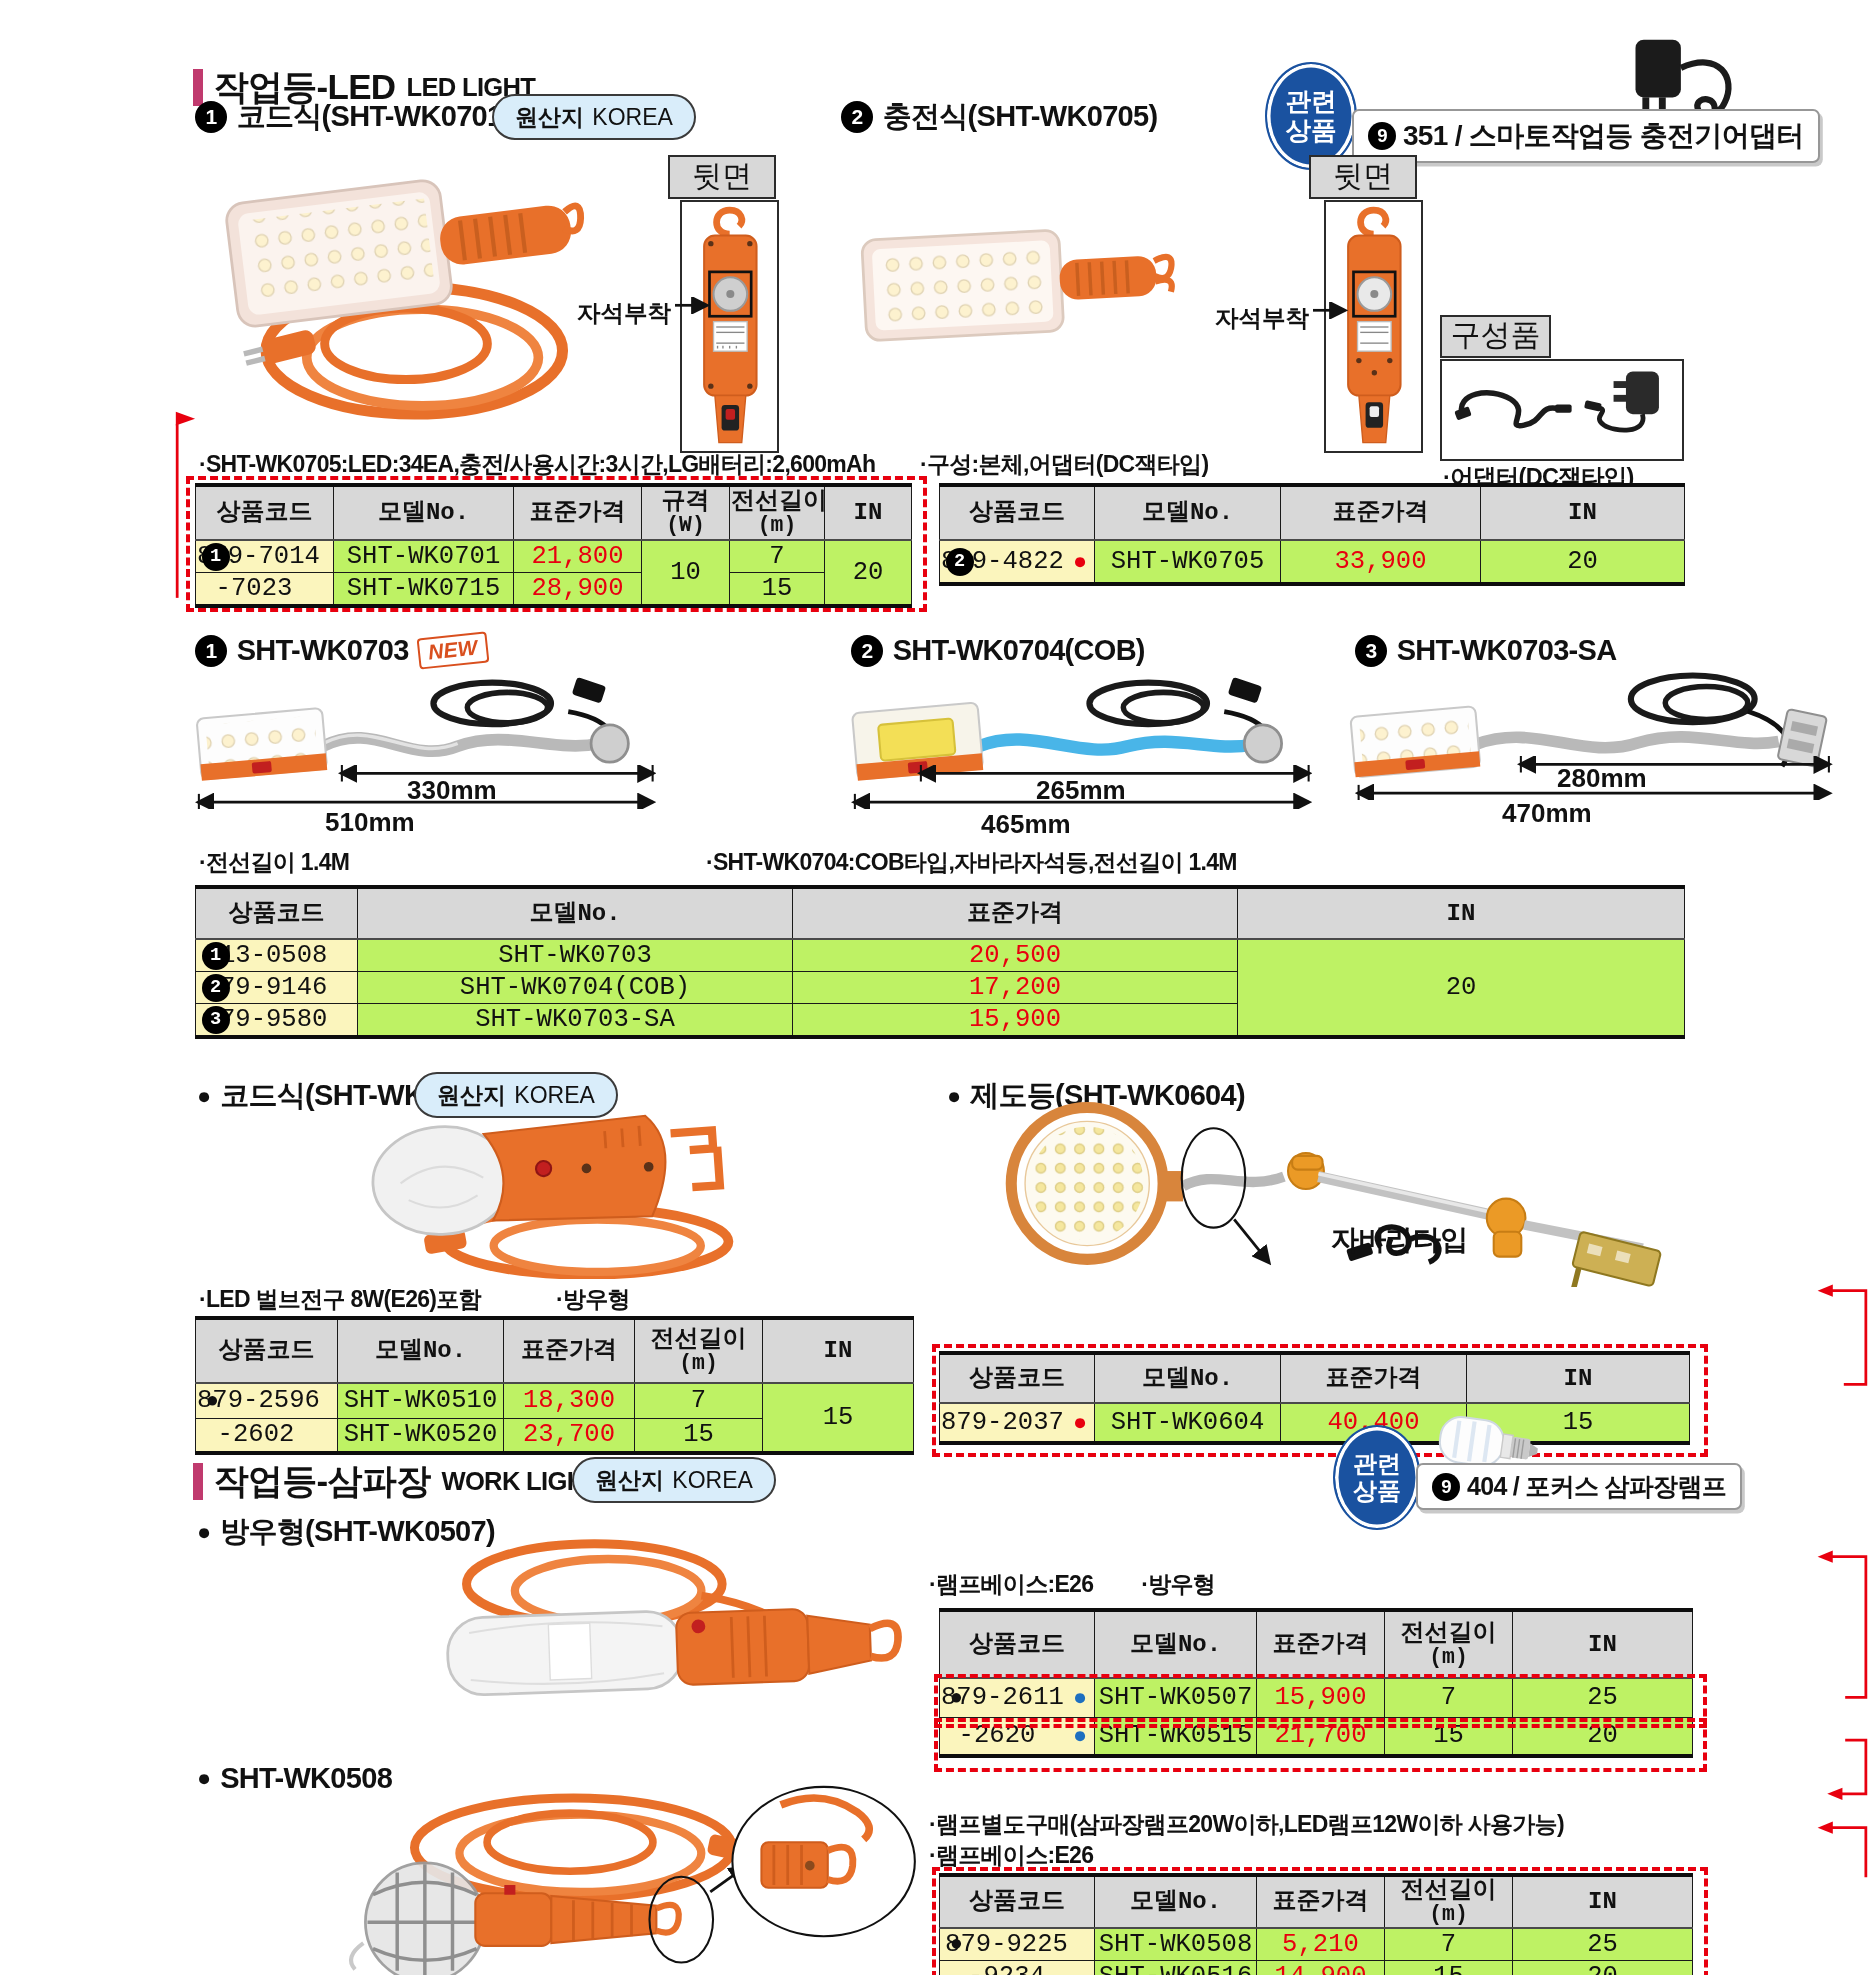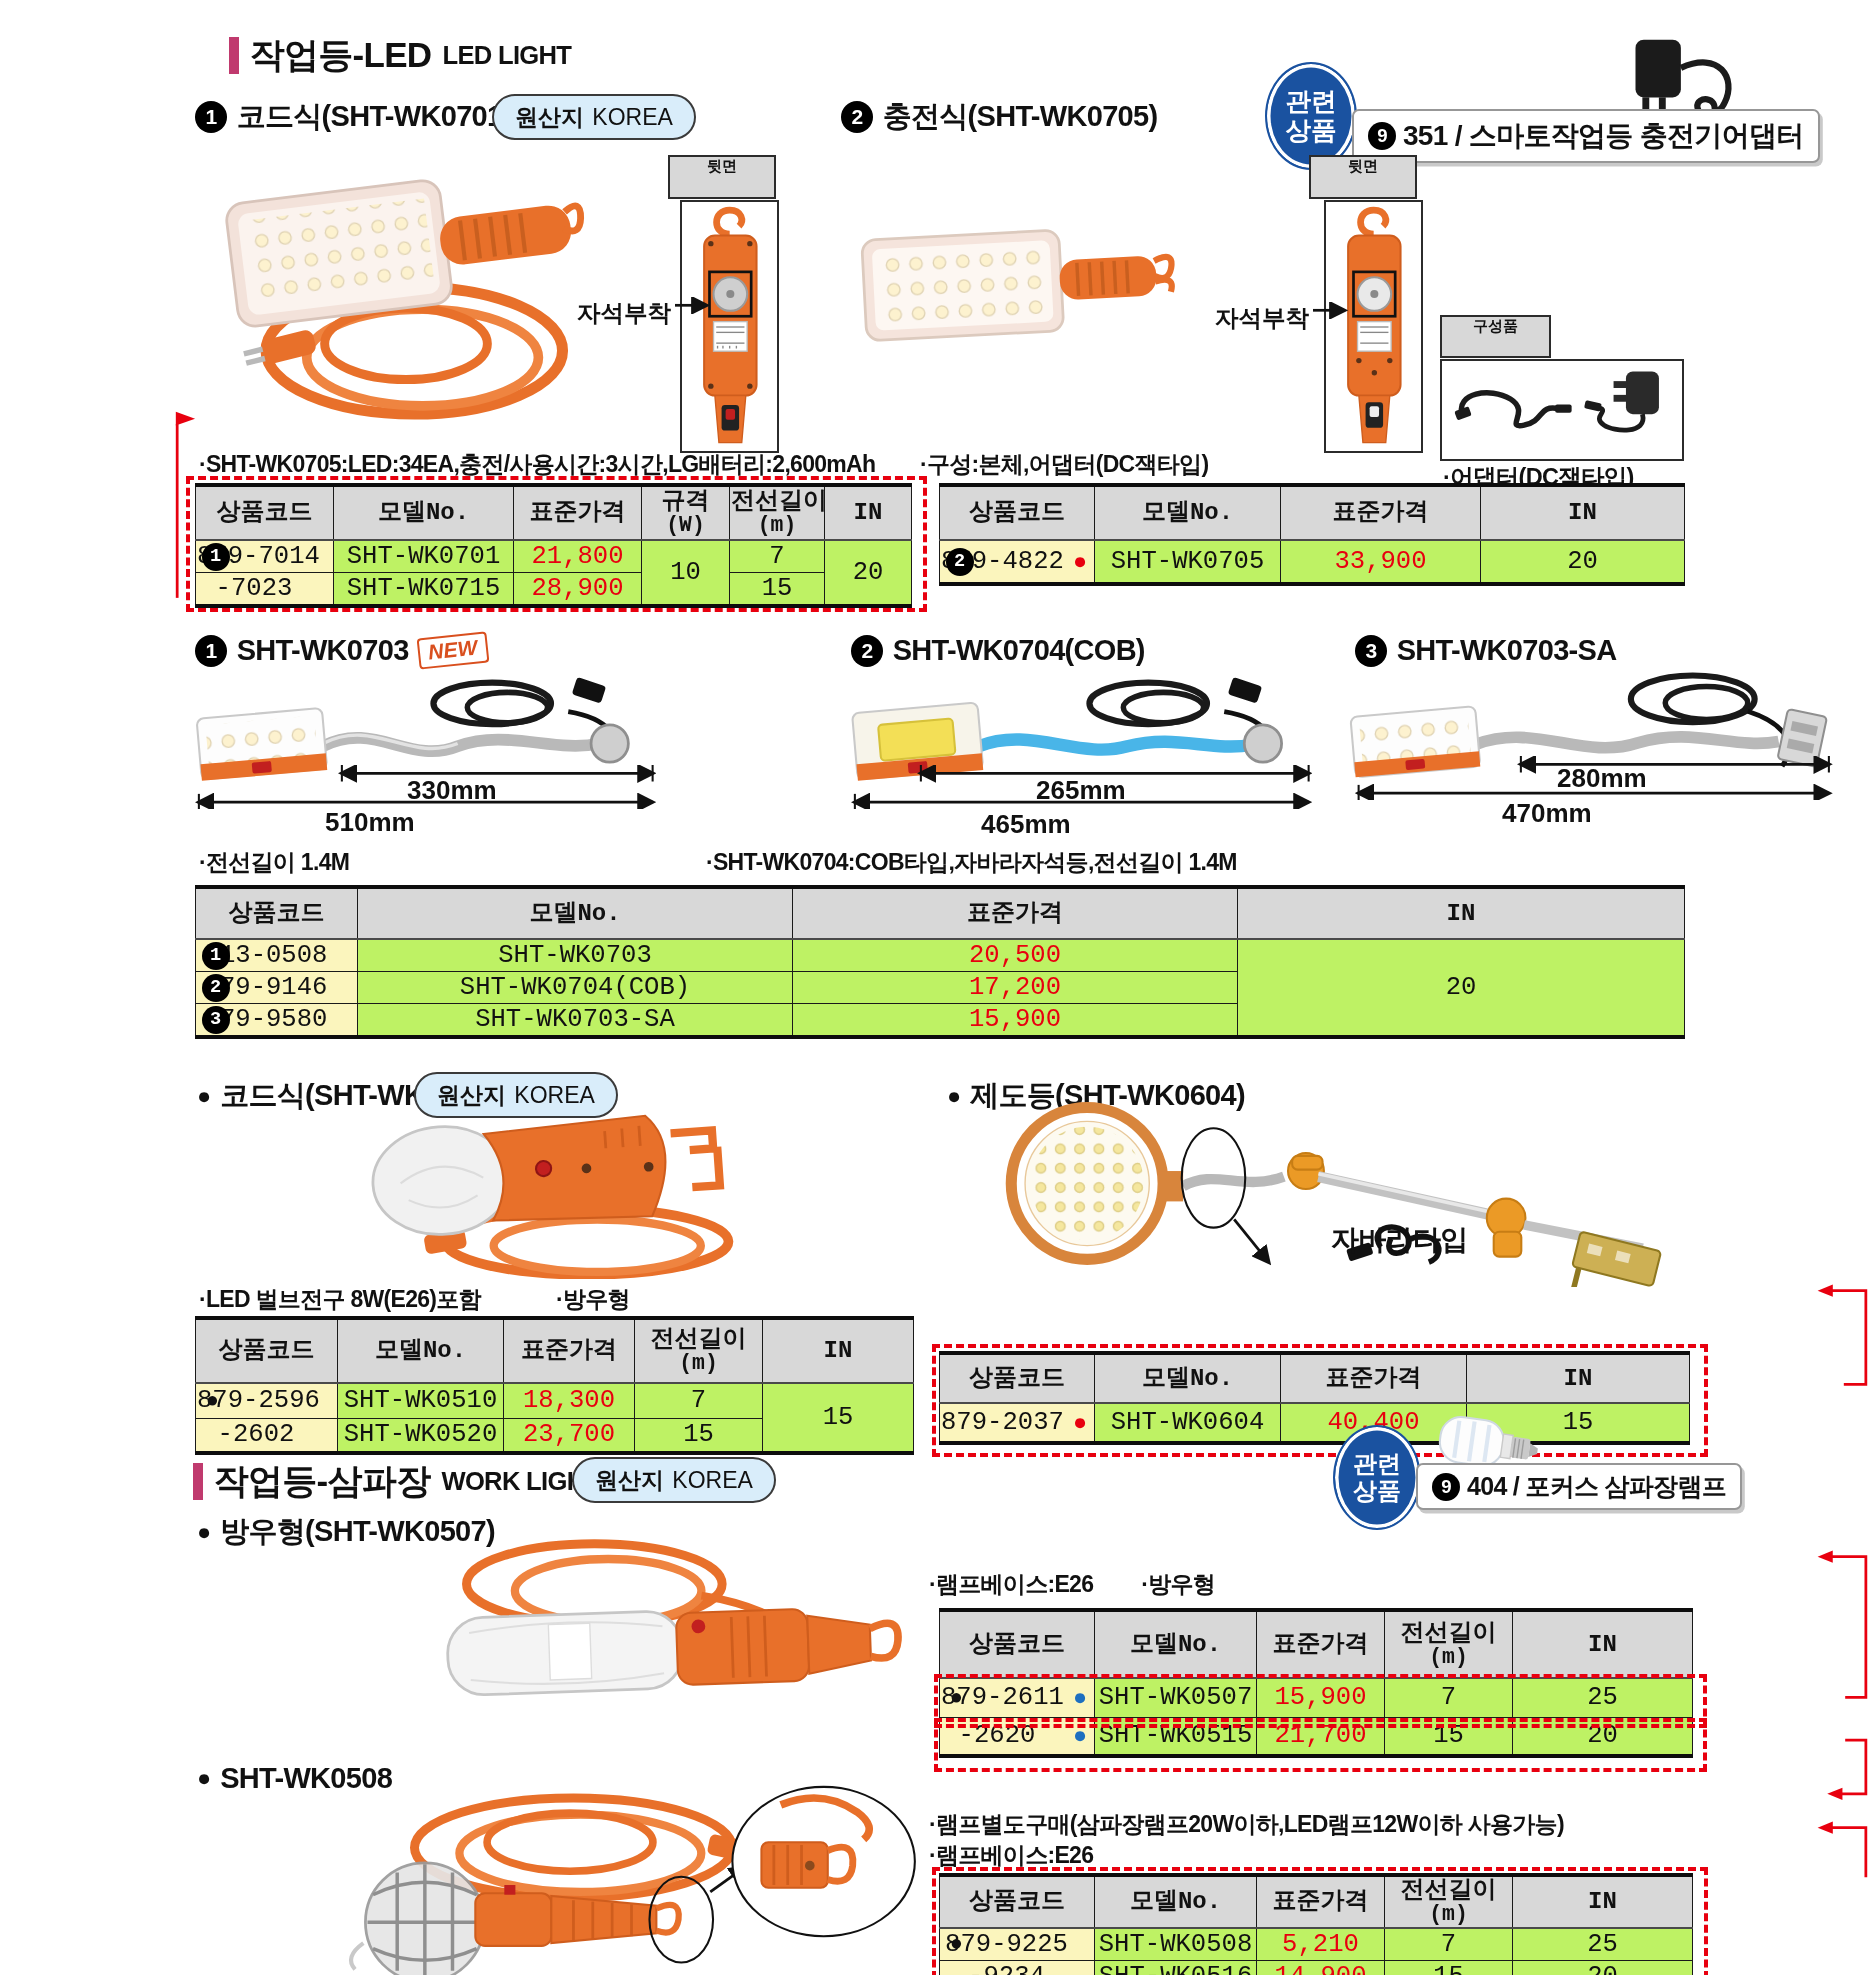--- a/index.html
+++ b/index.html
@@ -23,22 +23,22 @@
   .pill{display:inline-flex;align-items:center;gap:8.3px;background:#d9edfa;border:2.1px solid #3a3a3a;
         border-radius:23.5px;padding:5.5px 21px;font-size:23px;}
   .pill b{font-weight:800;}
 
   .badge-oval{width:88px;height:104px;border-radius:50%;background:#1a52a0;color:#fff;
         display:flex;flex-direction:column;align-items:center;justify-content:center;
         font-size:25.6px;font-weight:800;line-height:1.12;box-shadow:inset 0 0 0 3.5px #fff;border:2.8px solid #1a52a0;}
   .rel-box{display:flex;align-items:center;gap:7px;background:#fff;border:2.8px solid #979797;border-radius:7px;
         box-shadow:2.8px 3.5px 0 #c9c9c9;font-size:28px;font-weight:800;padding:0 14px;letter-spacing:-0.7px;}
 
-  .graybox{background:#d8d8d8;border:2.1px solid #2b2b2b;display:flex;align-items:flex-start;justify-content:center;
-        font-size:15px;font-weight:700;}
+  .graybox{background:#d8d8d8;border:2.1px solid #2b2b2b;display:flex;align-items:flex-end;justify-content:center;
+        font-size:30px;font-weight:400;}
   .photo-box{background:#fff;border:2.1px solid #2b2b2b;display:flex;align-items:center;justify-content:center;}
 
   .note{font-size:23px;font-weight:700;letter-spacing:-0.7px;white-space:nowrap;}
   .callout{display:flex;gap:4.1px;font-size:23.5px;font-weight:700;}
 
   .newbadge{display:inline-block;border:2.8px solid #d94f1e;color:#d94f1e;background:#fff;
         font-size:21px;font-weight:900;font-style:italic;padding:1.4px 8.3px;border-radius:4.1px;
         transform:rotate(-6deg);letter-spacing:0;}
 
   .dim-label{font-size:26px;font-weight:700;white-space:nowrap;}
@@ -75,21 +75,21 @@
     </pattern>
     <marker id="arrB" viewBox="0 0 10 10" refX="8" refY="5" markerWidth="7" markerHeight="7" orient="auto-start-reverse">
       <path d="M0,0 L10,5 L0,10 z" fill="#111"></path>
     </marker>
     <marker id="arrR" viewBox="0 0 10 10" refX="8" refY="5" markerWidth="8" markerHeight="8" orient="auto-start-reverse">
       <path d="M0,0 L10,5 L0,10 z" fill="#e8000f"></path>
     </marker>
   </defs>
 </svg>
 
-<div class="abs sec-h" style="left:193px;top:32px;margin-left:36px;">
+<div class="abs sec-h" style="left:193px;top:64px;">
   <div class="sec-bar"></div>
   <span class="sec-title">작업등-LED</span>
   <span class="sec-sub">LED LIGHT</span>
 </div>
 
 <div class="abs item-title" style="left:195px;top:97px;">
   <span class="cnum">1</span>
   <span>코드식(SHT-WK0701)</span>
 </div>
 <div class="abs pill" style="left:492px;top:94px;">

